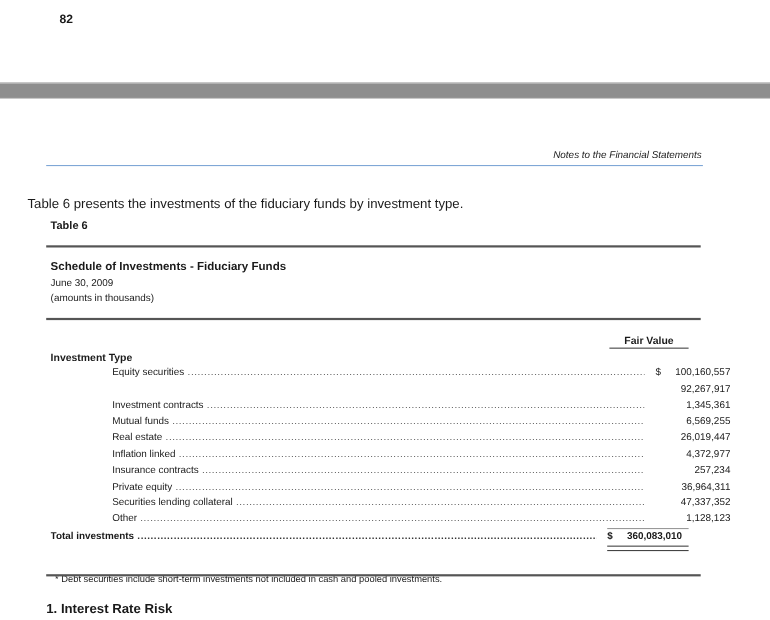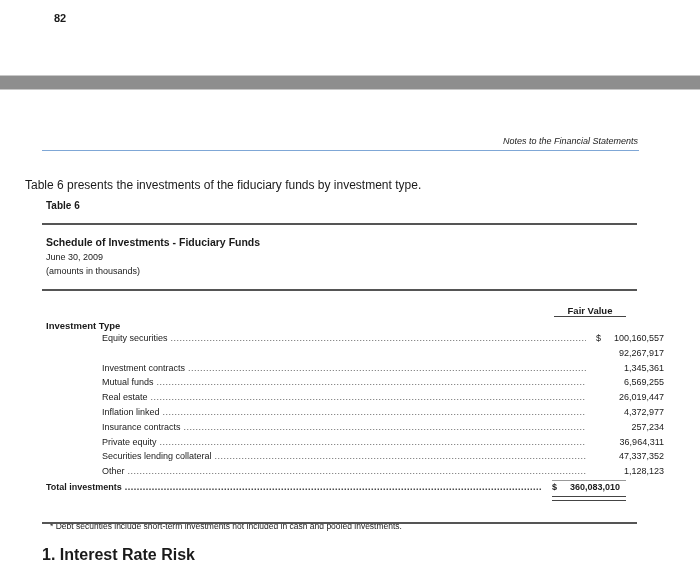--- a/index.html
+++ b/index.html
@@ -26,21 +26,21 @@
   .row .dollar { position:absolute; left:552px; top:0; }
   .row .value { position:absolute; left:560px; width:60px; text-align:right; top:0; }
   .total-row { position:absolute; top:482px; left:0; width:700px; height:14px; font-size:9px; font-weight:bold; }
   .total-row .label { position:absolute; left:46px; width:496px; overflow:hidden; white-space:nowrap; }
   .total-row .label::after { content:" ........................................................................................................................................................................................................................................................"; color:#333; letter-spacing:0.5px; }
   .total-row .dollar { position:absolute; left:552px; }
   .total-row .value { position:absolute; left:560px; width:60px; text-align:right; }
   .sub-rule { position:absolute; left:552px; top:480px; width:74px; height:1px; background:#999; }
   .dbl-rule { position:absolute; left:552px; top:496px; width:74px; height:3px; border-top:1px solid #444; border-bottom:1px solid #444; }
   .footnote { position:absolute; left:50px; top:505px; font-size:8.5px;margin-top:16px; }
-  .section-heading { position:absolute; left:42px; top:546px; font-size:16px; font-weight:bold; }
+  .section-heading { position:absolute; left:42px; top:546px; font-size:12px; font-weight:bold; }
 </style>
 </head>
 <body>
 
 <div class="page-num">82</div>
 <div class="page-sep"></div>
 <div class="running-head">Notes to the Financial Statements</div>
 <div class="head-rule"></div>
 
 <div class="intro">Table 6 presents the investments of the fiduciary funds by investment type.</div>

